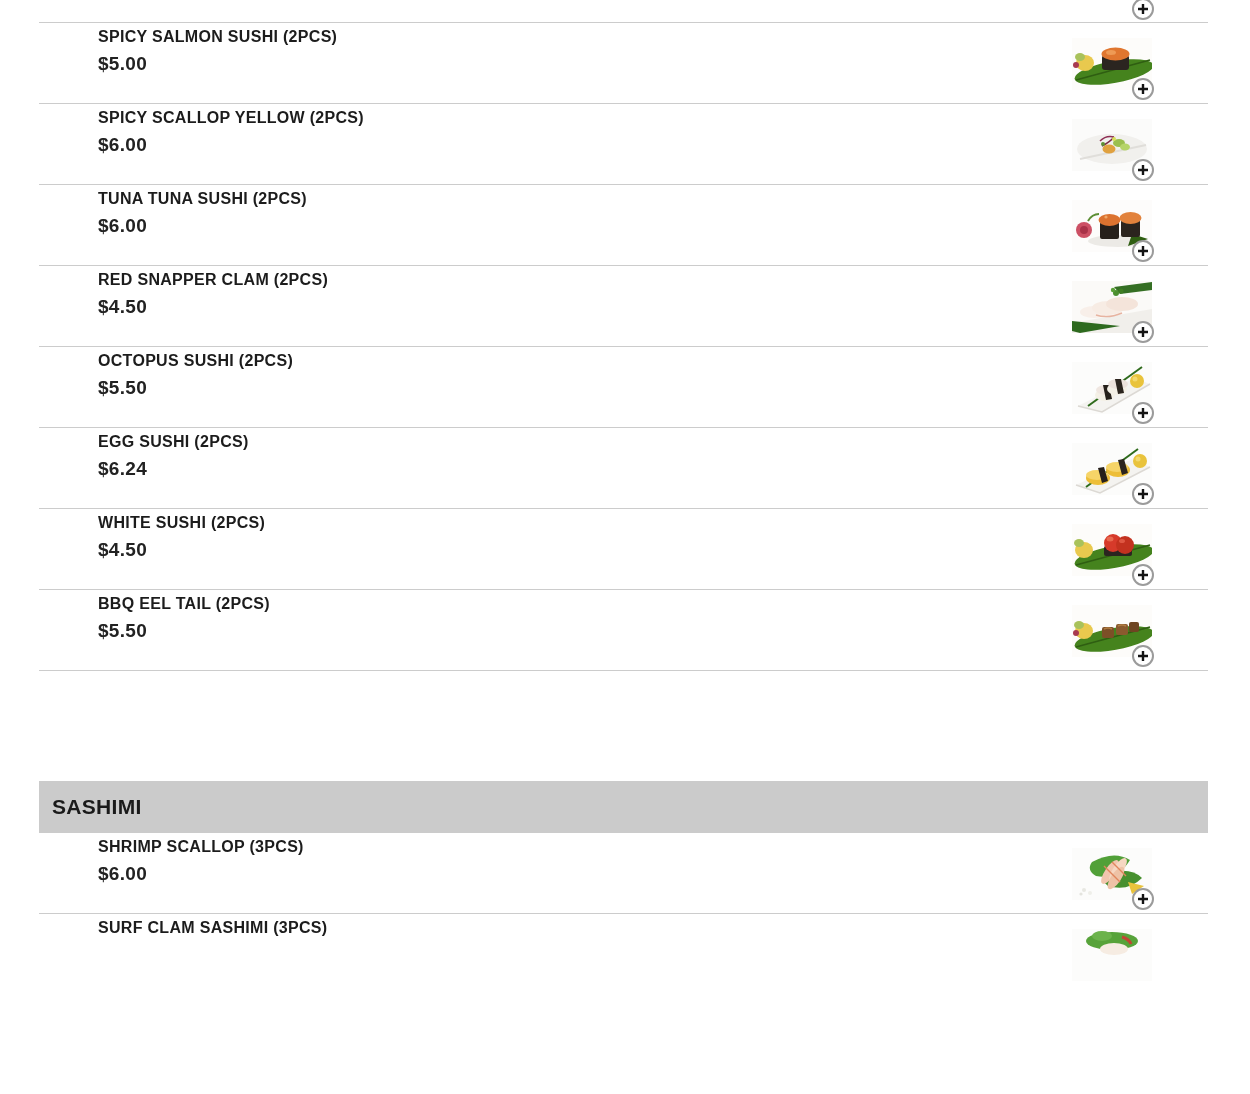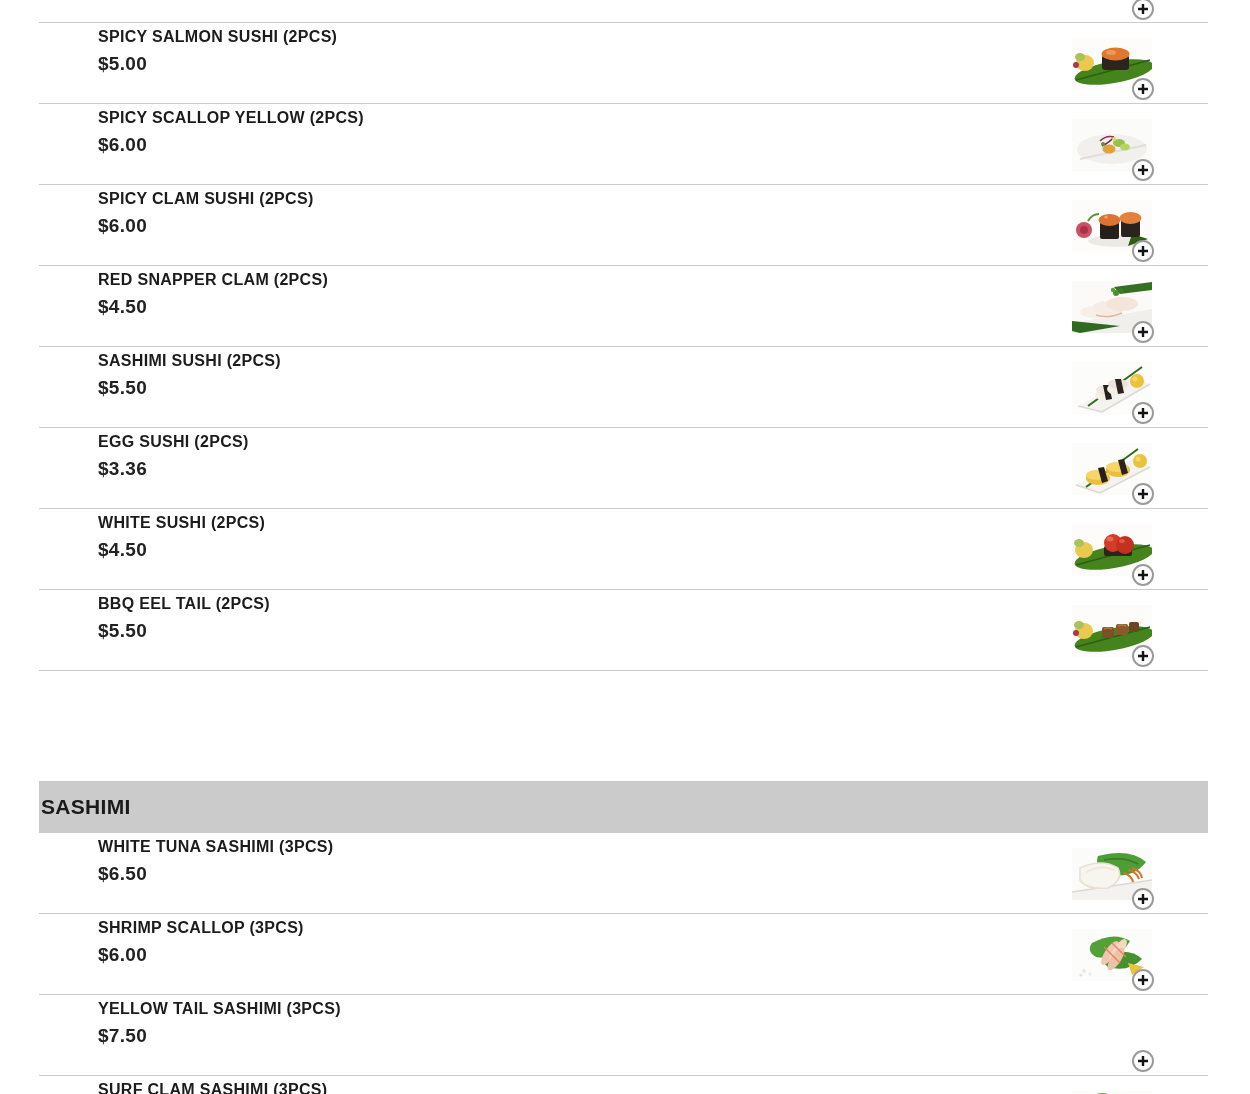--- a/index.html
+++ b/index.html
@@ -64,21 +64,21 @@
     cursor:pointer;
   }
   .partial-row .add-btn{ bottom:auto; top:-2px; }
   .add-btn svg{ display:block; }
   .spacer{ height:110px; }
   .section-header{
     height:52px;
     background:#cbcbcb;
     display:flex;
     align-items:center;
-    padding-left:2px;
+    padding-left:13px;
   }
   .section-header .section-title{
     font-size:21px;
     font-weight:700;
     letter-spacing:0.3px;
     color:#1a1a1a;
   }
 </style>
 </head>
 <body>
@@ -134,21 +134,21 @@
       </svg>
     </div>
     <button class="add-btn" aria-label="add item">
       <svg width="12" height="12" viewBox="0 0 12 12">
         <path d="M6 1 V11 M1 6 H11" stroke="#141414" stroke-width="2.4" fill="none"></path>
       </svg>
     </button>
   </div>
 
   <div class="item-row">
-    <div class="item-title">SPICY CLAM SUSHI (2PCS)</div>
+    <div class="item-title">TUNA TUNA SUSHI (2PCS)</div>
     <div class="item-price">$6.00</div>
     <div class="thumb">
       <svg viewBox="0 0 80 52">
         <rect width="80" height="52" fill="#fdfcfb"></rect>
         <ellipse cx="46" cy="41" rx="30" ry="6" fill="#eceae6"></ellipse>
         <path d="M56 46 L76 39 L60 34 Z" fill="#2f5e12"></path>
         <circle cx="12" cy="30" r="8" fill="#cc5064"></circle>
         <circle cx="12" cy="30" r="4" fill="#a93248"></circle>
         <path d="M16 21 q4 -7 11 -7" stroke="#5d8f35" stroke-width="2" fill="none"></path>
         <rect x="28" y="22" width="19" height="17" rx="2" fill="#26201b"></rect>
@@ -184,21 +184,21 @@
       </svg>
     </div>
     <button class="add-btn" aria-label="add item">
       <svg width="12" height="12" viewBox="0 0 12 12">
         <path d="M6 1 V11 M1 6 H11" stroke="#141414" stroke-width="2.4" fill="none"></path>
       </svg>
     </button>
   </div>
 
   <div class="item-row">
-    <div class="item-title">SASHIMI SUSHI (2PCS)</div>
+    <div class="item-title">OCTOPUS SUSHI (2PCS)</div>
     <div class="item-price">$5.50</div>
     <div class="thumb">
       <svg viewBox="0 0 80 52">
         <rect width="80" height="52" fill="#fcfcfb"></rect>
         <path d="M6 44 L62 16 L78 22 L30 50 Z" fill="#f4f3f0"></path>
         <path d="M6 44 L30 50 L78 22" stroke="#dcd9d4" stroke-width="1.5" fill="none"></path>
         <path d="M16 44 L70 5" stroke="#2f6b1c" stroke-width="2" fill="none"></path>
         <ellipse cx="33" cy="33" rx="10" ry="6" fill="#f4f0e6"></ellipse>
         <ellipse cx="34" cy="28" rx="10" ry="5" fill="#f0e7e1"></ellipse>
         <path d="M31 23 L37 23 L40 37 L34 38 Z" fill="#26201b"></path>
@@ -211,21 +211,21 @@
     </div>
     <button class="add-btn" aria-label="add item">
       <svg width="12" height="12" viewBox="0 0 12 12">
         <path d="M6 1 V11 M1 6 H11" stroke="#141414" stroke-width="2.4" fill="none"></path>
       </svg>
     </button>
   </div>
 
   <div class="item-row">
     <div class="item-title">EGG SUSHI (2PCS)</div>
-    <div class="item-price">$3.36</div>
+    <div class="item-price">$6.24</div>
     <div class="thumb">
       <svg viewBox="0 0 80 52">
         <rect width="80" height="52" fill="#fcfcfb"></rect>
         <path d="M4 42 L60 16 L78 24 L28 50 Z" fill="#f4f3f0"></path>
         <path d="M4 42 L28 50 L78 24" stroke="#dcd9d4" stroke-width="1.5" fill="none"></path>
         <path d="M14 44 L66 6" stroke="#2f6b1c" stroke-width="2" fill="none"></path>
         <ellipse cx="26" cy="35" rx="12" ry="7" fill="#edbe38"></ellipse>
         <ellipse cx="25" cy="32" rx="11" ry="5" fill="#f6d468"></ellipse>
         <path d="M26 25 L32 24 L36 38 L30 40 Z" fill="#26201b"></path>
         <ellipse cx="46" cy="27" rx="12" ry="7" fill="#edbe38"></ellipse>
@@ -289,41 +289,20 @@
       </svg>
     </button>
   </div>
 
   <div class="spacer"></div>
 
   <div class="section-header">
     <span class="section-title">SASHIMI</span>
   </div>
 
-  <div class="item-row">
-    <div class="item-title">WHITE TUNA SASHIMI (3PCS)</div>
-    <div class="item-price">$6.50</div>
-    <div class="thumb">
-      <svg viewBox="0 0 80 52">
-        <rect width="80" height="52" fill="#fbfbfa"></rect>
-        <path d="M0 44 L80 32 L80 52 L0 52 Z" fill="#f3f2ef"></path>
-        <path d="M0 44 L80 32" stroke="#dcd9d4" stroke-width="1.5" fill="none"></path>
-        <path d="M26 8 Q58 0 74 14 Q60 32 34 26 Q22 18 26 8 Z" fill="#4f9d36"></path>
-        <path d="M32 12 Q52 8 66 16" stroke="#3a7a24" stroke-width="1.5" fill="none"></path>
-        <path d="M56 22 q9 2 11 9 M60 20 q9 3 10 10 M52 25 q8 3 9 9" stroke="#d9732c" stroke-width="2" fill="none"></path>
-        <path d="M8 20 Q30 10 46 20 Q52 32 36 40 Q14 42 8 32 Z" fill="#f8f5ef" stroke="#e7dfd2" stroke-width="1.5"></path>
-        <path d="M14 24 Q30 16 42 22" stroke="#efe7da" stroke-width="2" fill="none"></path>
-      </svg>
-    </div>
-    <button class="add-btn" aria-label="add item">
-      <svg width="12" height="12" viewBox="0 0 12 12">
-        <path d="M6 1 V11 M1 6 H11" stroke="#141414" stroke-width="2.4" fill="none"></path>
-      </svg>
-    </button>
-  </div>
 
   <div class="item-row">
     <div class="item-title">SHRIMP SCALLOP (3PCS)</div>
     <div class="item-price">$6.00</div>
     <div class="thumb">
       <svg viewBox="0 0 80 52">
         <rect width="80" height="52" fill="#fcfcfb"></rect>
         <path d="M20 14 Q42 2 58 12 Q46 32 24 28 Q14 22 20 14 Z" fill="#51a038"></path>
         <path d="M32 26 Q58 18 70 30 Q56 44 36 38 Q28 32 32 26 Z" fill="#47902f"></path>
         <circle cx="12" cy="42" r="2" fill="#e8e8e2"></circle>
@@ -336,29 +315,20 @@
         <path d="M56 34 L72 38 L60 46 Z" fill="#e9c33c"></path>
       </svg>
     </div>
     <button class="add-btn" aria-label="add item">
       <svg width="12" height="12" viewBox="0 0 12 12">
         <path d="M6 1 V11 M1 6 H11" stroke="#141414" stroke-width="2.4" fill="none"></path>
       </svg>
     </button>
   </div>
 
-  <div class="item-row">
-    <div class="item-title">YELLOW TAIL SASHIMI (3PCS)</div>
-    <div class="item-price">$7.50</div>
-    <button class="add-btn" aria-label="add item">
-      <svg width="12" height="12" viewBox="0 0 12 12">
-        <path d="M6 1 V11 M1 6 H11" stroke="#141414" stroke-width="2.4" fill="none"></path>
-      </svg>
-    </button>
-  </div>
 
   <div class="item-row no-bottom">
     <div class="item-title">SURF CLAM SASHIMI (3PCS)</div>
     <div class="thumb">
       <svg viewBox="0 0 80 52">
         <rect width="80" height="52" fill="#fcfcfb"></rect>
         <ellipse cx="40" cy="12" rx="26" ry="9" fill="#57a33a"></ellipse>
         <ellipse cx="30" cy="7" rx="10" ry="5" fill="#6cb34c"></ellipse>
         <path d="M50 8 q7 2 9 7" stroke="#c14533" stroke-width="3" fill="none"></path>
         <ellipse cx="42" cy="20" rx="14" ry="6" fill="#f6ece2"></ellipse>

